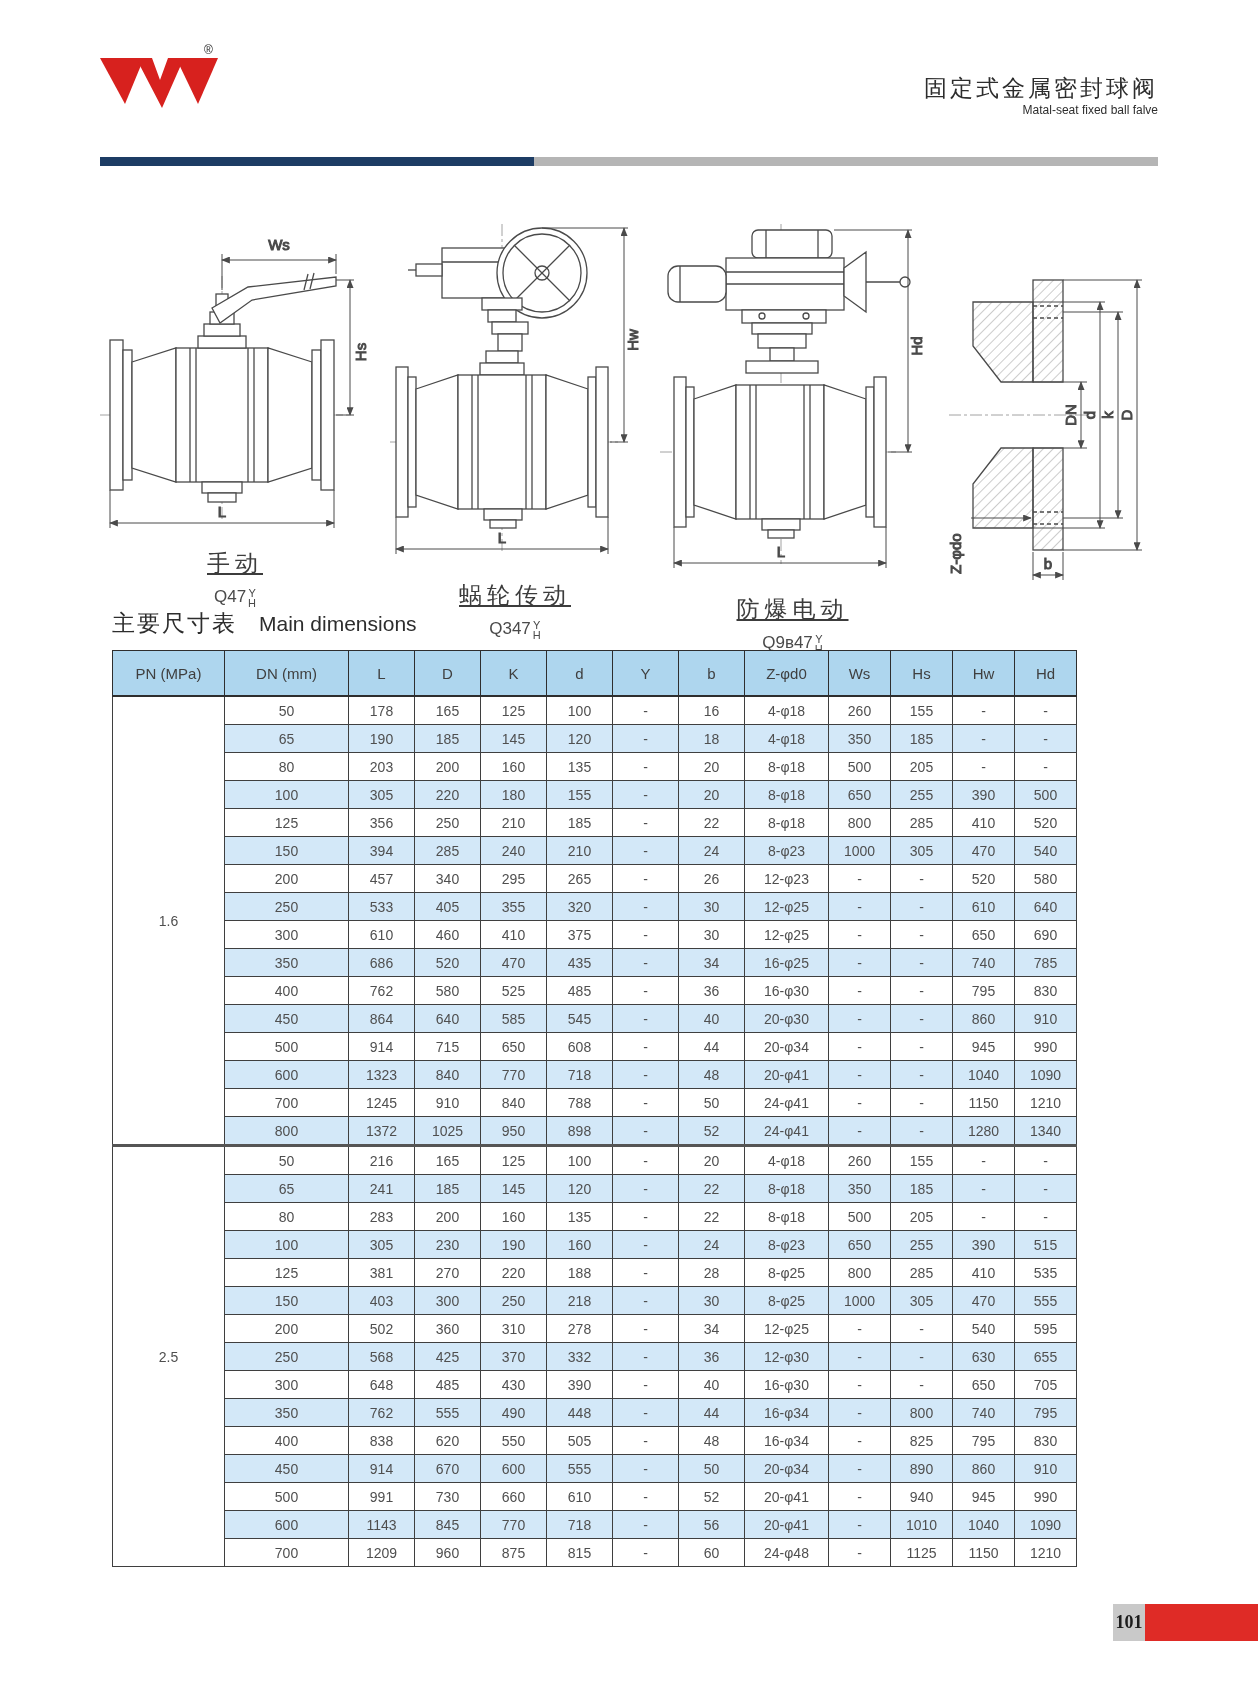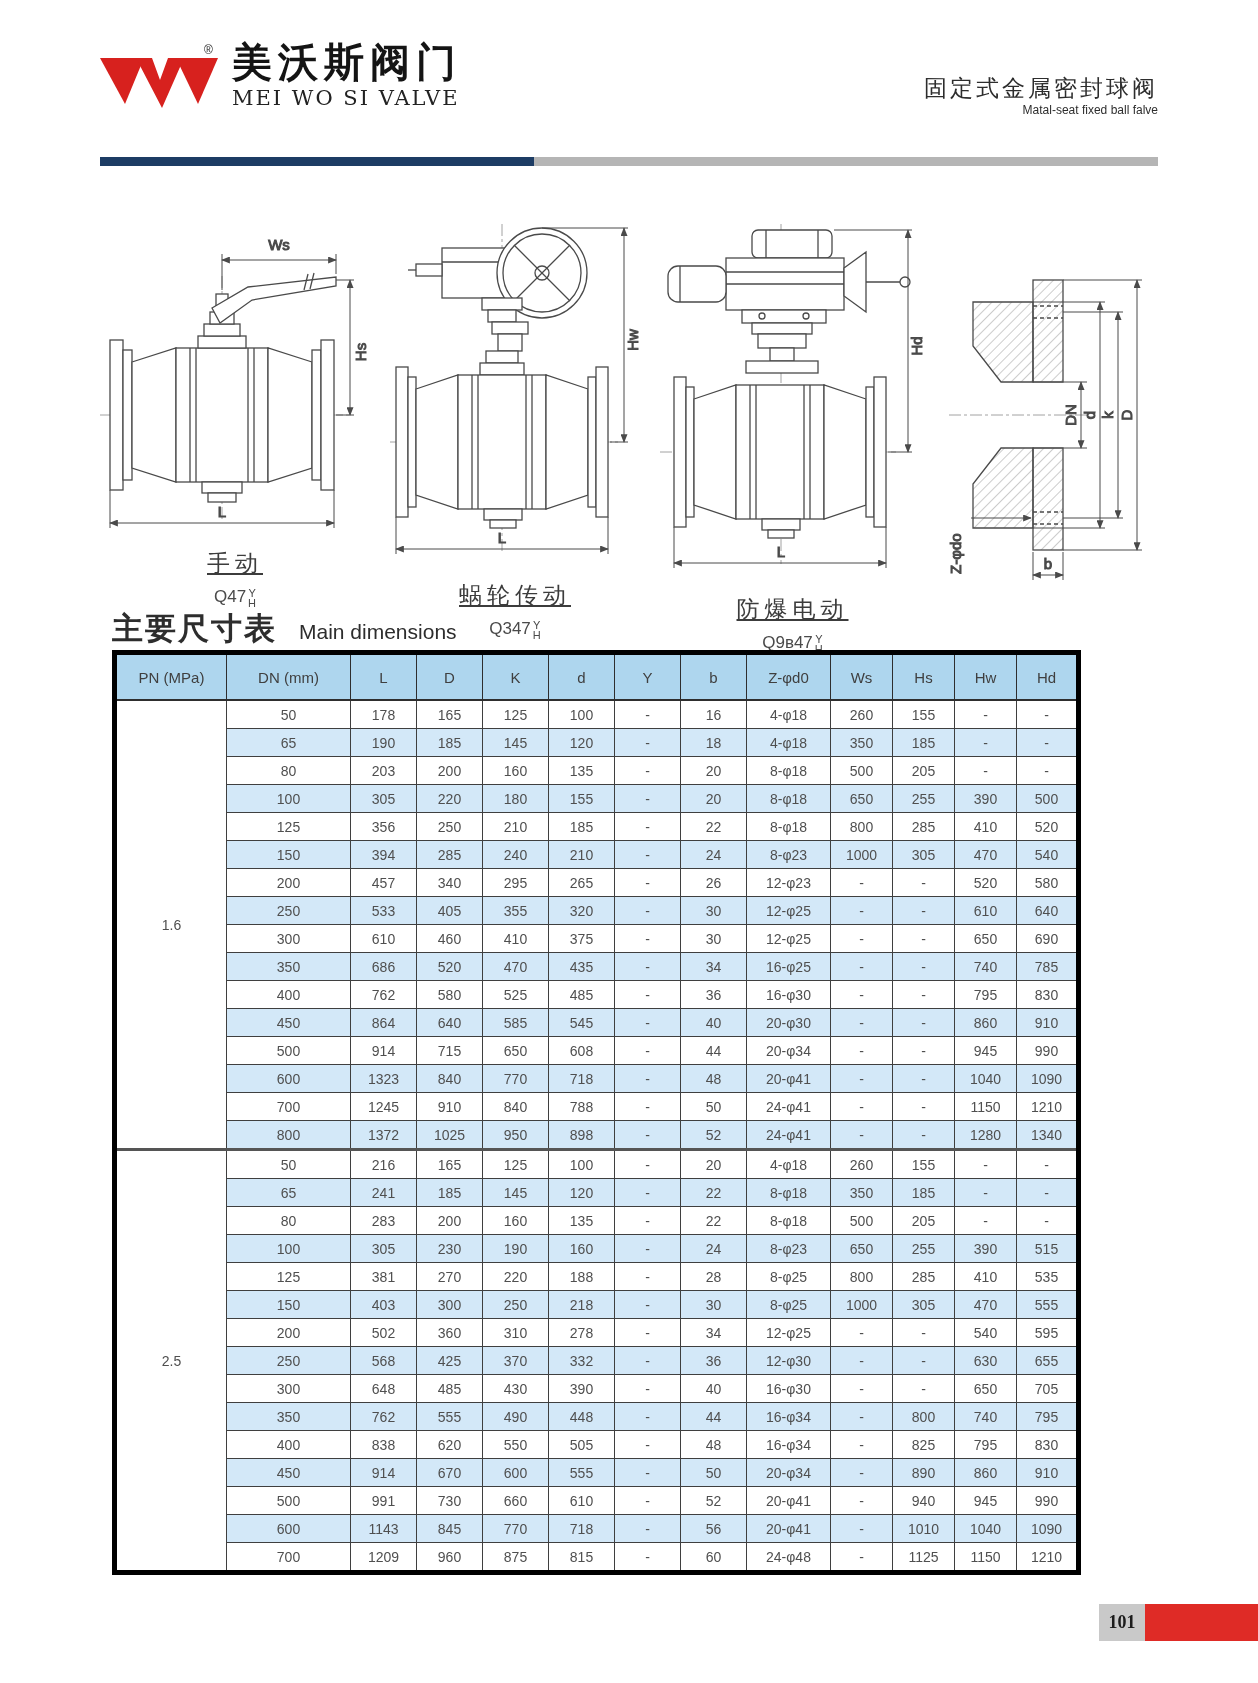--- a/index.html
+++ b/index.html
@@ -28,53 +28,49 @@
   .cl{stroke:#8a8a8a;stroke-width:0.8;fill:none;stroke-dasharray:12 3 3 3;}
   .dim{stroke:#4a4a4a;stroke-width:1;fill:none;}
   .dtx{fill:#4a4a4a;font-size:15px;font-family:"Liberation Sans",sans-serif;}
   .fig-caption{margin-top:8px;text-align:center;color:#3c3c3c;}
   .fig-caption .cn{font-size:23px;letter-spacing:5px;text-decoration:underline;}
   .fig-caption .model{font-size:17px;margin-top:8px;display:flex;justify-content:center;align-items:center;color:#4a4a4a;}
   .mfrac{display:inline-flex;flex-direction:column;align-items:center;font-size:11px;line-height:10px;margin-left:2px;transform:translateY(1px);}
 
   
   .section-title{position:absolute;top:608px;left:112px;display:flex;align-items:baseline;gap:22px;color:#2d2d2d;}
-  .section-cn{font-size:31px;font-weight:bold;letter-spacing:2px;}
+  .section-cn{font-size:23px;font-weight:normal;letter-spacing:2px;}
   .section-en{font-size:21px;}
 
   
-  table.dims{position:absolute;top:650px;left:112px;border-collapse:collapse;table-layout:fixed;border:5px solid #000000;}
+  table.dims{position:absolute;top:650px;left:112px;border-collapse:collapse;table-layout:fixed;border:1px solid #000000;}
   table.dims th{background:#aed6ee;border:1px solid #2e2e2e;border-bottom:2px solid #2e2e2e;height:42px;font-size:15px;font-weight:normal;color:#3f3f3f;}
   table.dims td{border:1px solid #3f3f3f;height:27px;text-align:center;font-size:14px;color:#4f4f4f;padding:0 2px;background:#fff;}
   tr.stripe td{background:#d3e8f8;}
   tr.group-start td{border-top:3px solid #555;}
   td.pn-cell{background:#fff !important;font-size:15px;color:#4a4a4a;vertical-align:middle;}
 
   
   .footer{position:absolute;top:1604px;right:0;display:flex;height:37px;}
-  .page-num{width:46px;background:#c9c9c9;display:flex;align-items:center;justify-content:center;font-family:"Liberation Serif",serif;font-weight:bold;font-size:18px;color:#1c1c1c;}
+  .page-num{width:32px;background:#c9c9c9;display:flex;align-items:center;justify-content:center;font-family:"Liberation Serif",serif;font-weight:bold;font-size:18px;color:#1c1c1c;}
   .red-bar{width:113px;background:#df2b26;}
 </style>
 </head>
 <body>
 
 <div class="page">
 
   <div class="header">
     <div class="brand">
       <svg width="118" height="80" viewBox="0 0 118 80">
         <polygon points="0,16 44,16 25,62" fill="#d7211e"></polygon>
         <polygon points="36,16 52,16 60,38 68,16 84,16 62,66" fill="#d7211e"></polygon>
         <polygon points="76,16 118,16 98,62" fill="#d7211e"></polygon>
         <text x="104" y="12" font-size="12" fill="#2a2a2a">®</text>
       </svg>
-      <div class="brand-text">
-        <span class="brand-cn">美沃斯阀门</span>
-        <span class="brand-en">MEI WO SI VALVE</span>
-      </div>
     </div>
     <div class="doc-title">
       <div class="doc-title-cn">固定式金属密封球阀</div>
       <div class="doc-title-en">Matal-seat fixed ball falve</div>
     </div>
   </div>
   <div class="band">
     <div class="band-left"></div>
     <div class="band-right"></div>
   </div>

